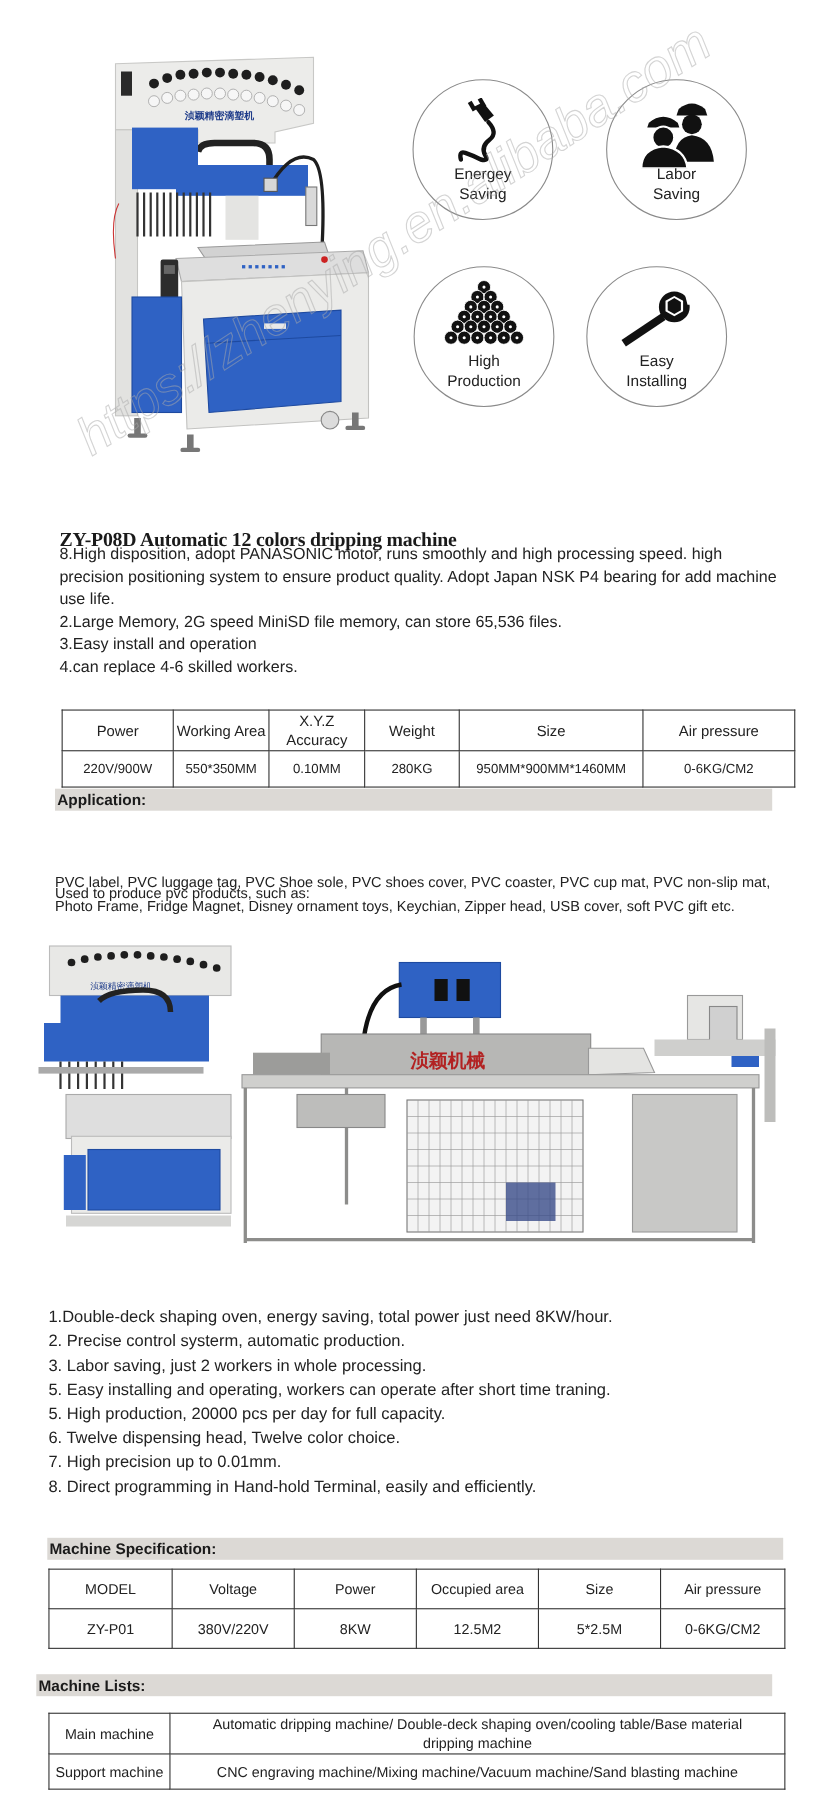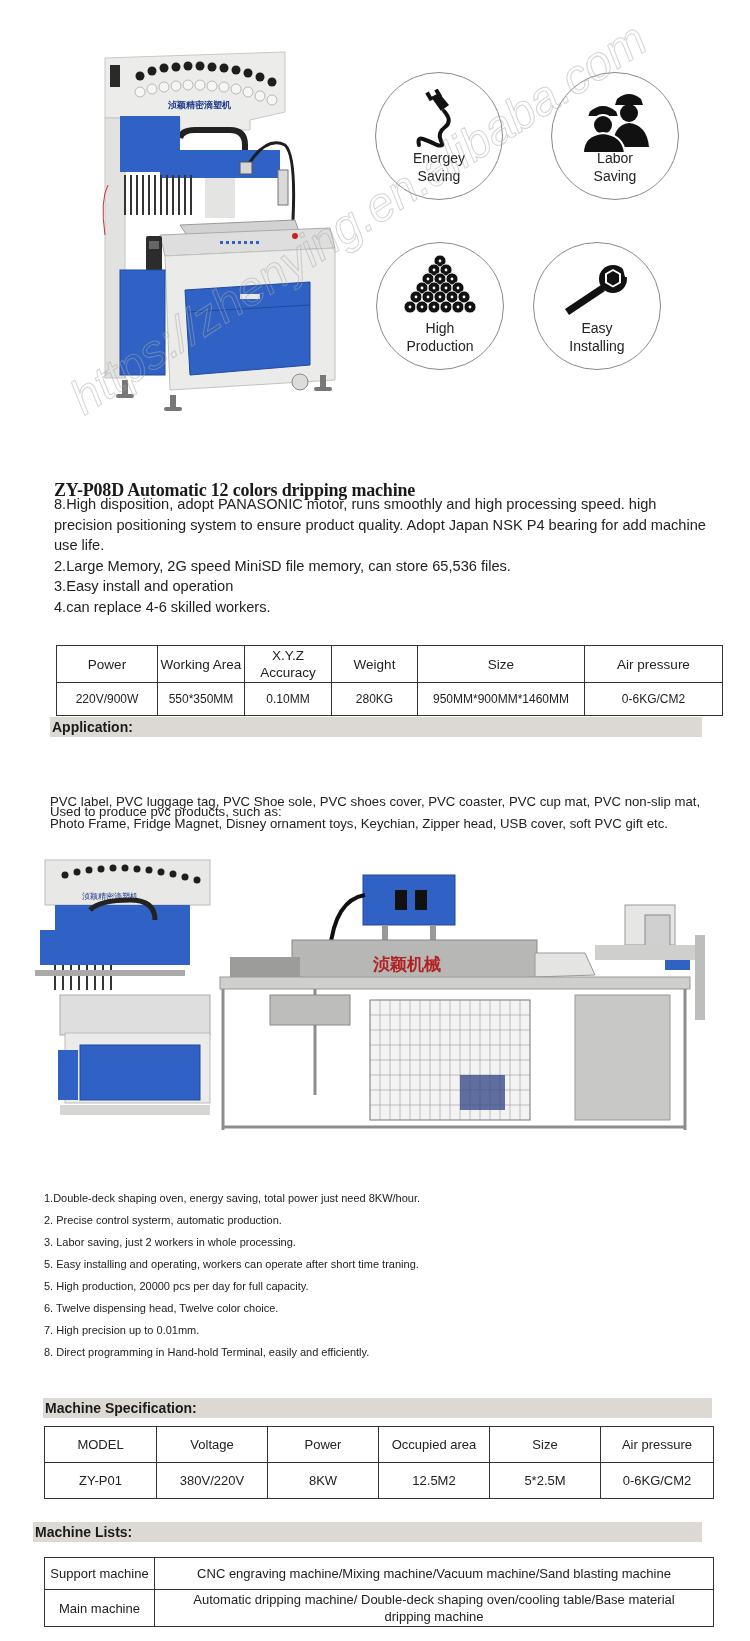--- a/index.html
+++ b/index.html
@@ -35,21 +35,21 @@
   .t1 tr.v td { height: 33px; font-size: 12px; }
 
   .section-bar {
     position: absolute; height: 20px; background: #dcd9d5;
     font-size: 14px; font-weight: bold; line-height: 20px; padding-left: 2px; color: #1a1a1a;
   }
   .app-text { position: absolute; left: 50px; font-size: 13.2px; color: #222; white-space: nowrap; }
 
   .line-image { position: absolute; left: 30px; top: 855px; width: 700px; height: 295px; }
 
-  .features2 { position: absolute; left: 44px; top: 1187px; font-size: 11px; line-height: 22px; color: #222; }
+  .features2 { position: absolute; left: 44px; top: 1187px; font-size: 15px; line-height: 22px; color: #222; }
   .features2 div { white-space: nowrap; }
 
   .t2 { left: 44px; top: 1426px; width: 669px; }
   .t2 td { height: 36px; font-size: 13px; }
   .t3 { left: 44px; top: 1557px; width: 669px; }
   .t3 td { font-size: 13px; }
 </style>
 </head>
 <body>
 
@@ -425,21 +425,21 @@
 
 <div class="section-bar" style="left:33px; top:1522px; width:669px;">Machine Lists:</div>
 
 <table class="spec t3">
   <colgroup>
     <col style="width:110px">
       <col style="width:559px">
   </colgroup>
   <tbody>
       <tr>
+    <td style="height:37px;">Main machine</td>
+    <td style="height:37px; padding:0 20px;">Automatic  dripping machine/ Double-deck shaping oven/cooling table/Base material dripping machine</td>
+  </tr>
+  <tr>
     <td style="height:32px;">Support machine</td>
     <td style="height:32px;">CNC engraving machine/Mixing machine/Vacuum machine/Sand blasting machine</td>
   </tr>
-  <tr>
-    <td style="height:37px;">Main machine</td>
-    <td style="height:37px; padding:0 20px;">Automatic  dripping machine/ Double-deck shaping oven/cooling table/Base material dripping machine</td>
-  </tr>
 </tbody>
   </table>
 
 </body></html>

